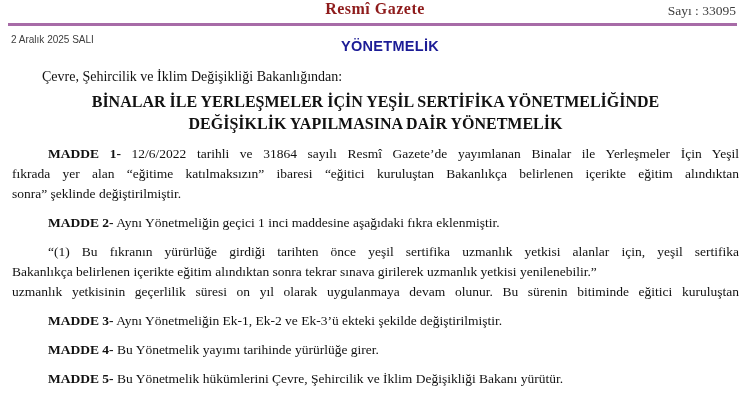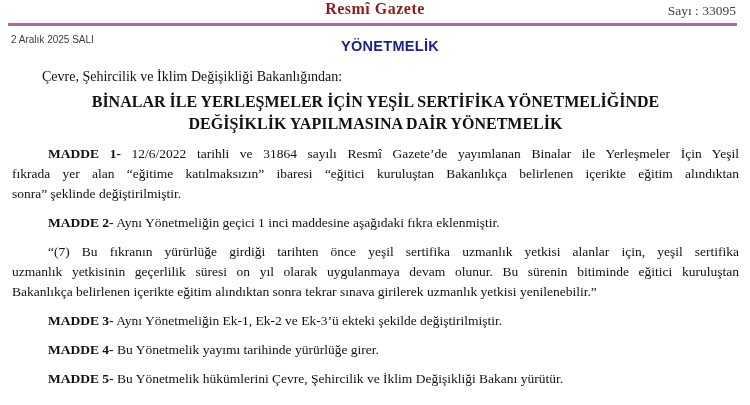--- a/index.html
+++ b/index.html
@@ -133,23 +133,23 @@
   <div class="doc-title">
     <div>BİNALAR İLE YERLEŞMELER İÇİN YEŞİL SERTİFİKA YÖNETMELİĞİNDE</div>
     <div>DEĞİŞİKLİK YAPILMASINA DAİR YÖNETMELİK</div>
   </div>
 
   <div class="body-paragraphs">
       <div class="line first"><b>MADDE 1-</b> 12/6/2022 tarihli ve 31864 sayılı Resmî Gazete’de yayımlanan Binalar ile Yerleşmeler İçin Yeşil</div>
       <div class="line">fıkrada yer alan “eğitime katılmaksızın” ibaresi “eğitici kuruluştan Bakanlıkça belirlenen içerikte eğitim alındıktan</div>
       <div class="line last-line">sonra” şeklinde değiştirilmiştir.</div>
       <div class="line first last-line"><b>MADDE 2-</b> Aynı Yönetmeliğin geçici 1 inci maddesine aşağıdaki fıkra eklenmiştir.</div>
-      <div class="line first">“(7) Bu fıkranın yürürlüğe girdiği tarihten önce yeşil sertifika uzmanlık yetkisi alanlar için, yeşil sertifika</div>
+      <div class="line first">“(1) Bu fıkranın yürürlüğe girdiği tarihten önce yeşil sertifika uzmanlık yetkisi alanlar için, yeşil sertifika</div>
+      <div class="line last-line">Bakanlıkça belirlenen içerikte eğitim alındıktan sonra tekrar sınava girilerek uzmanlık yetkisi yenilenebilir.”</div>
       <div class="line">uzmanlık yetkisinin geçerlilik süresi on yıl olarak uygulanmaya devam olunur. Bu sürenin bitiminde eğitici kuruluştan</div>
-      <div class="line last-line">Bakanlıkça belirlenen içerikte eğitim alındıktan sonra tekrar sınava girilerek uzmanlık yetkisi yenilenebilir.”</div>
       <div class="line first last-line"><b>MADDE 3-</b> Aynı Yönetmeliğin Ek-1, Ek-2 ve Ek-3’ü ekteki şekilde değiştirilmiştir.</div>
       <div class="line first last-line"><b>MADDE 4-</b> Bu Yönetmelik yayımı tarihinde yürürlüğe girer.</div>
       <div class="line first last-line"><b>MADDE 5-</b> Bu Yönetmelik hükümlerini Çevre, Şehircilik ve İklim Değişikliği Bakanı yürütür.</div>
     </div>
 
   <div class="attachment-link-row">
     <a class="attachment-link" href="#">Ekleri için tıklayınız.</a>
   </div>
 </main>
 

